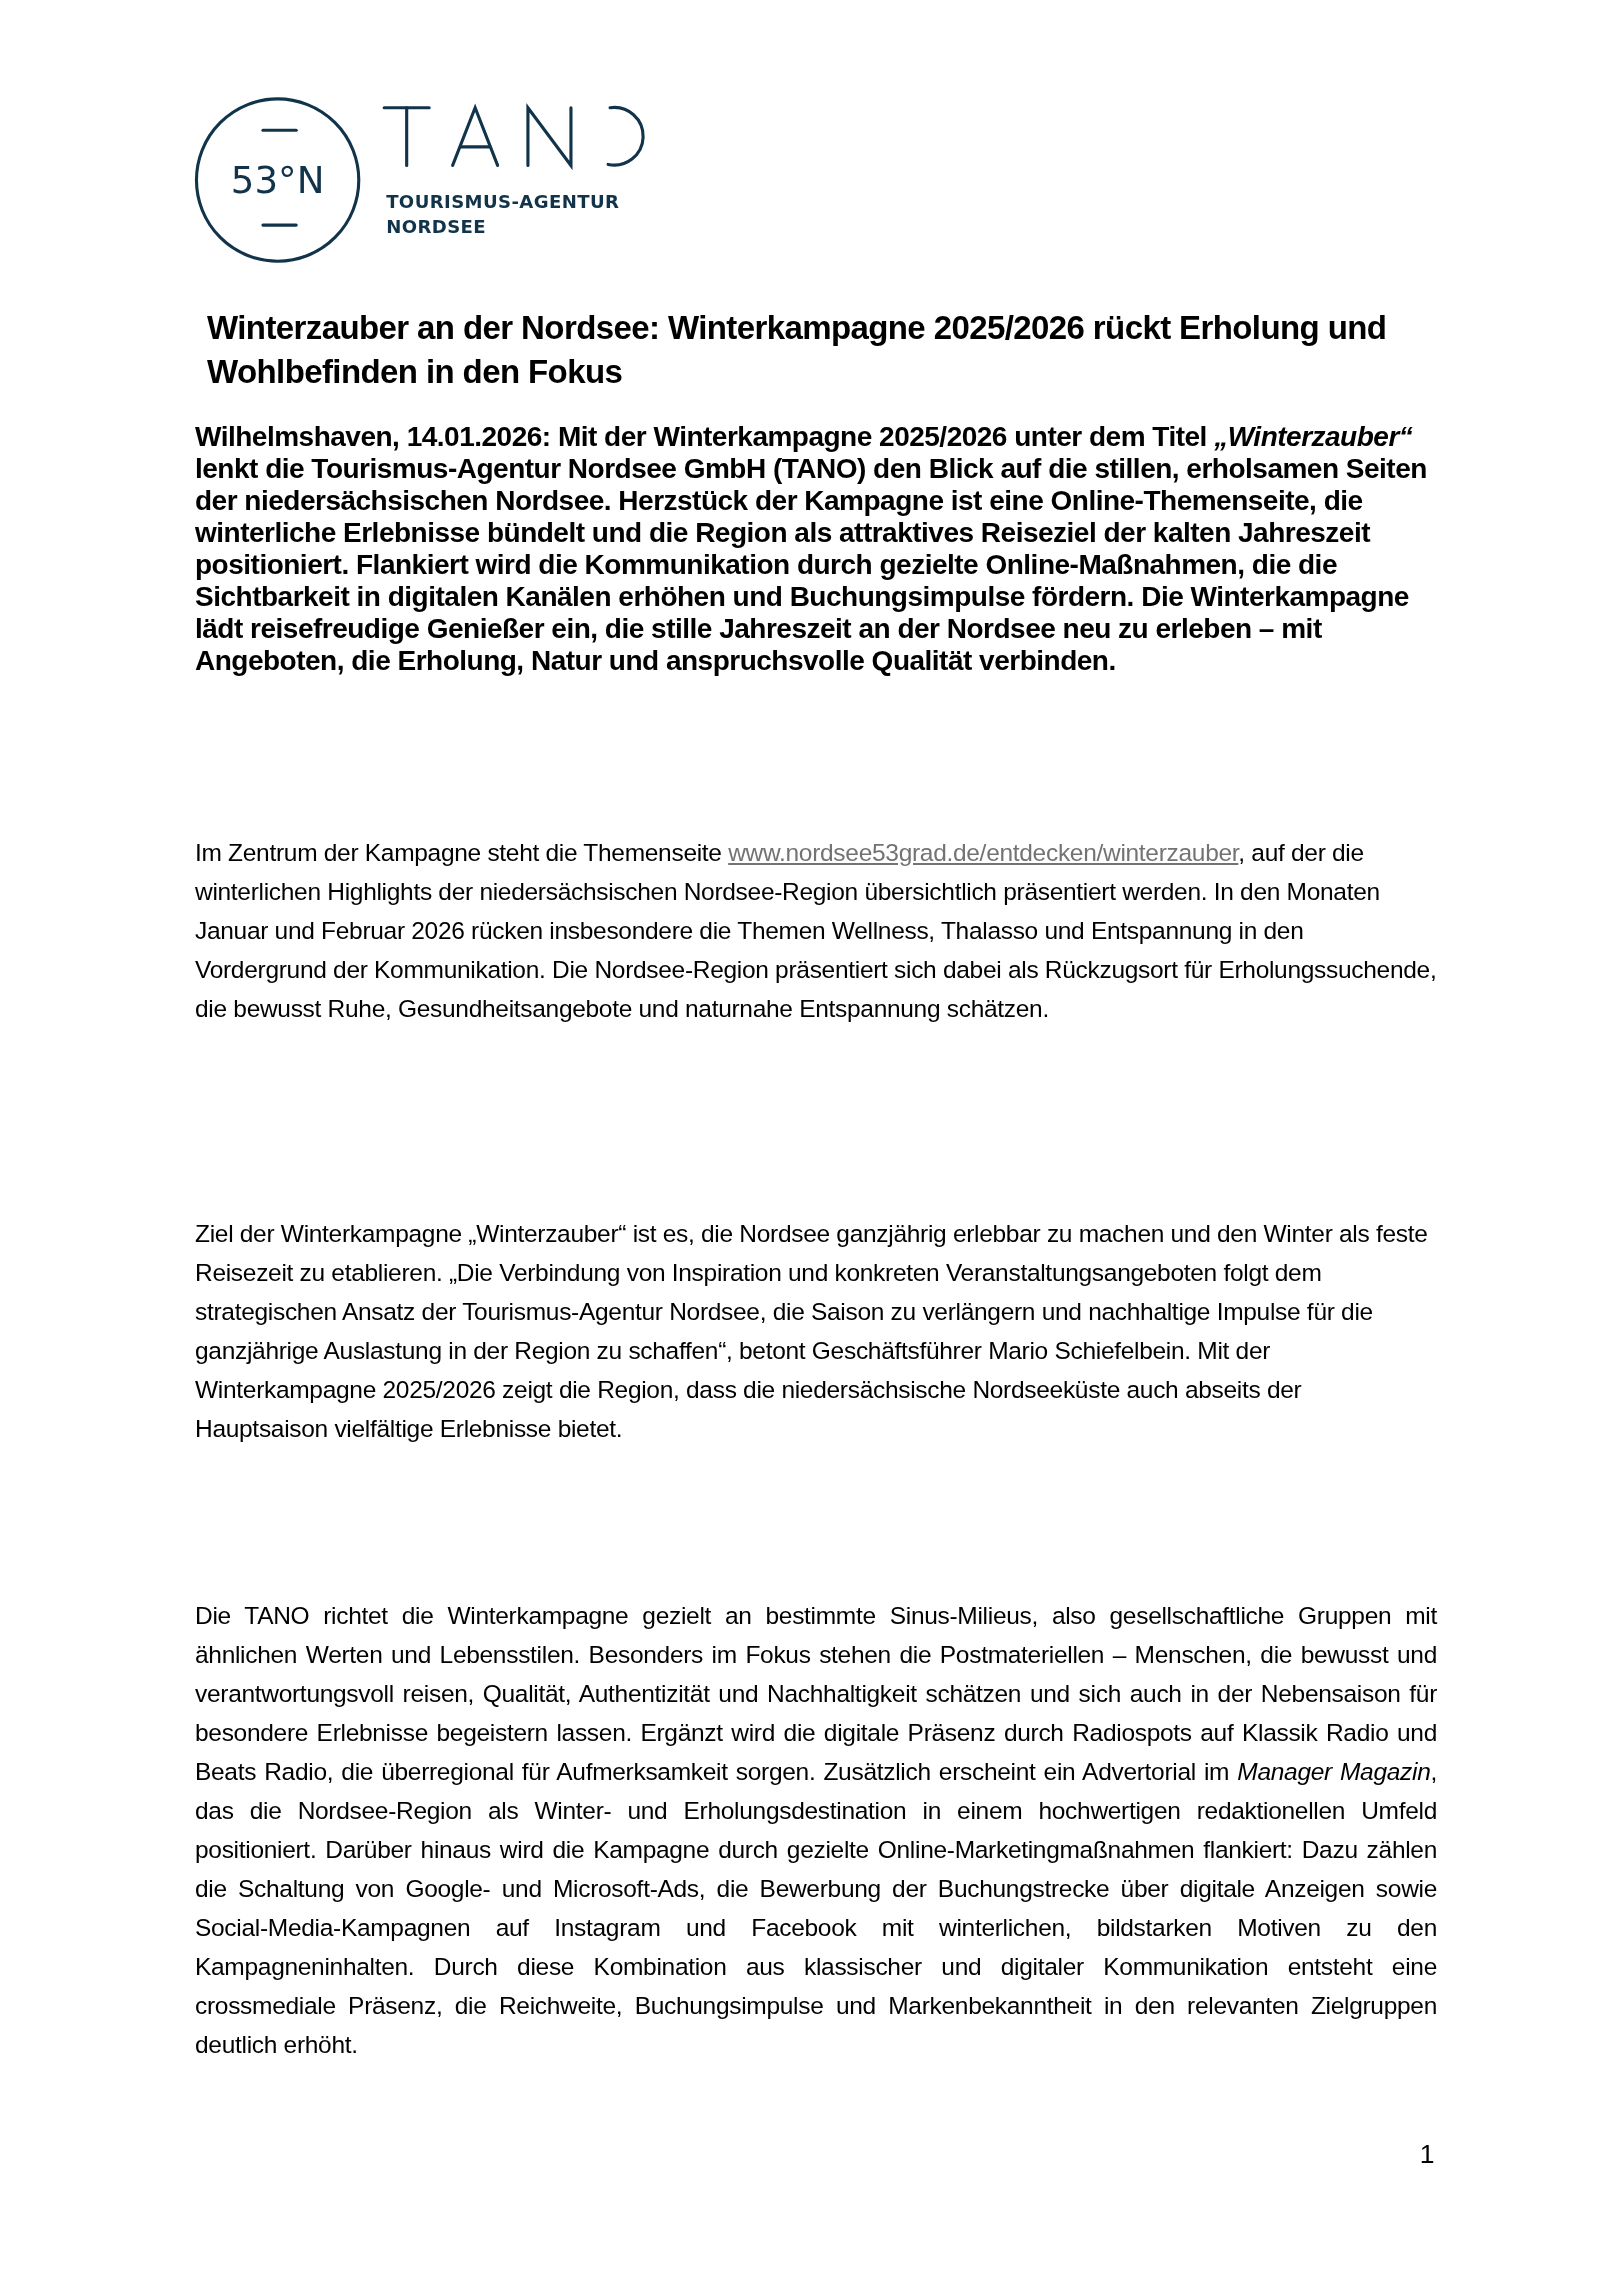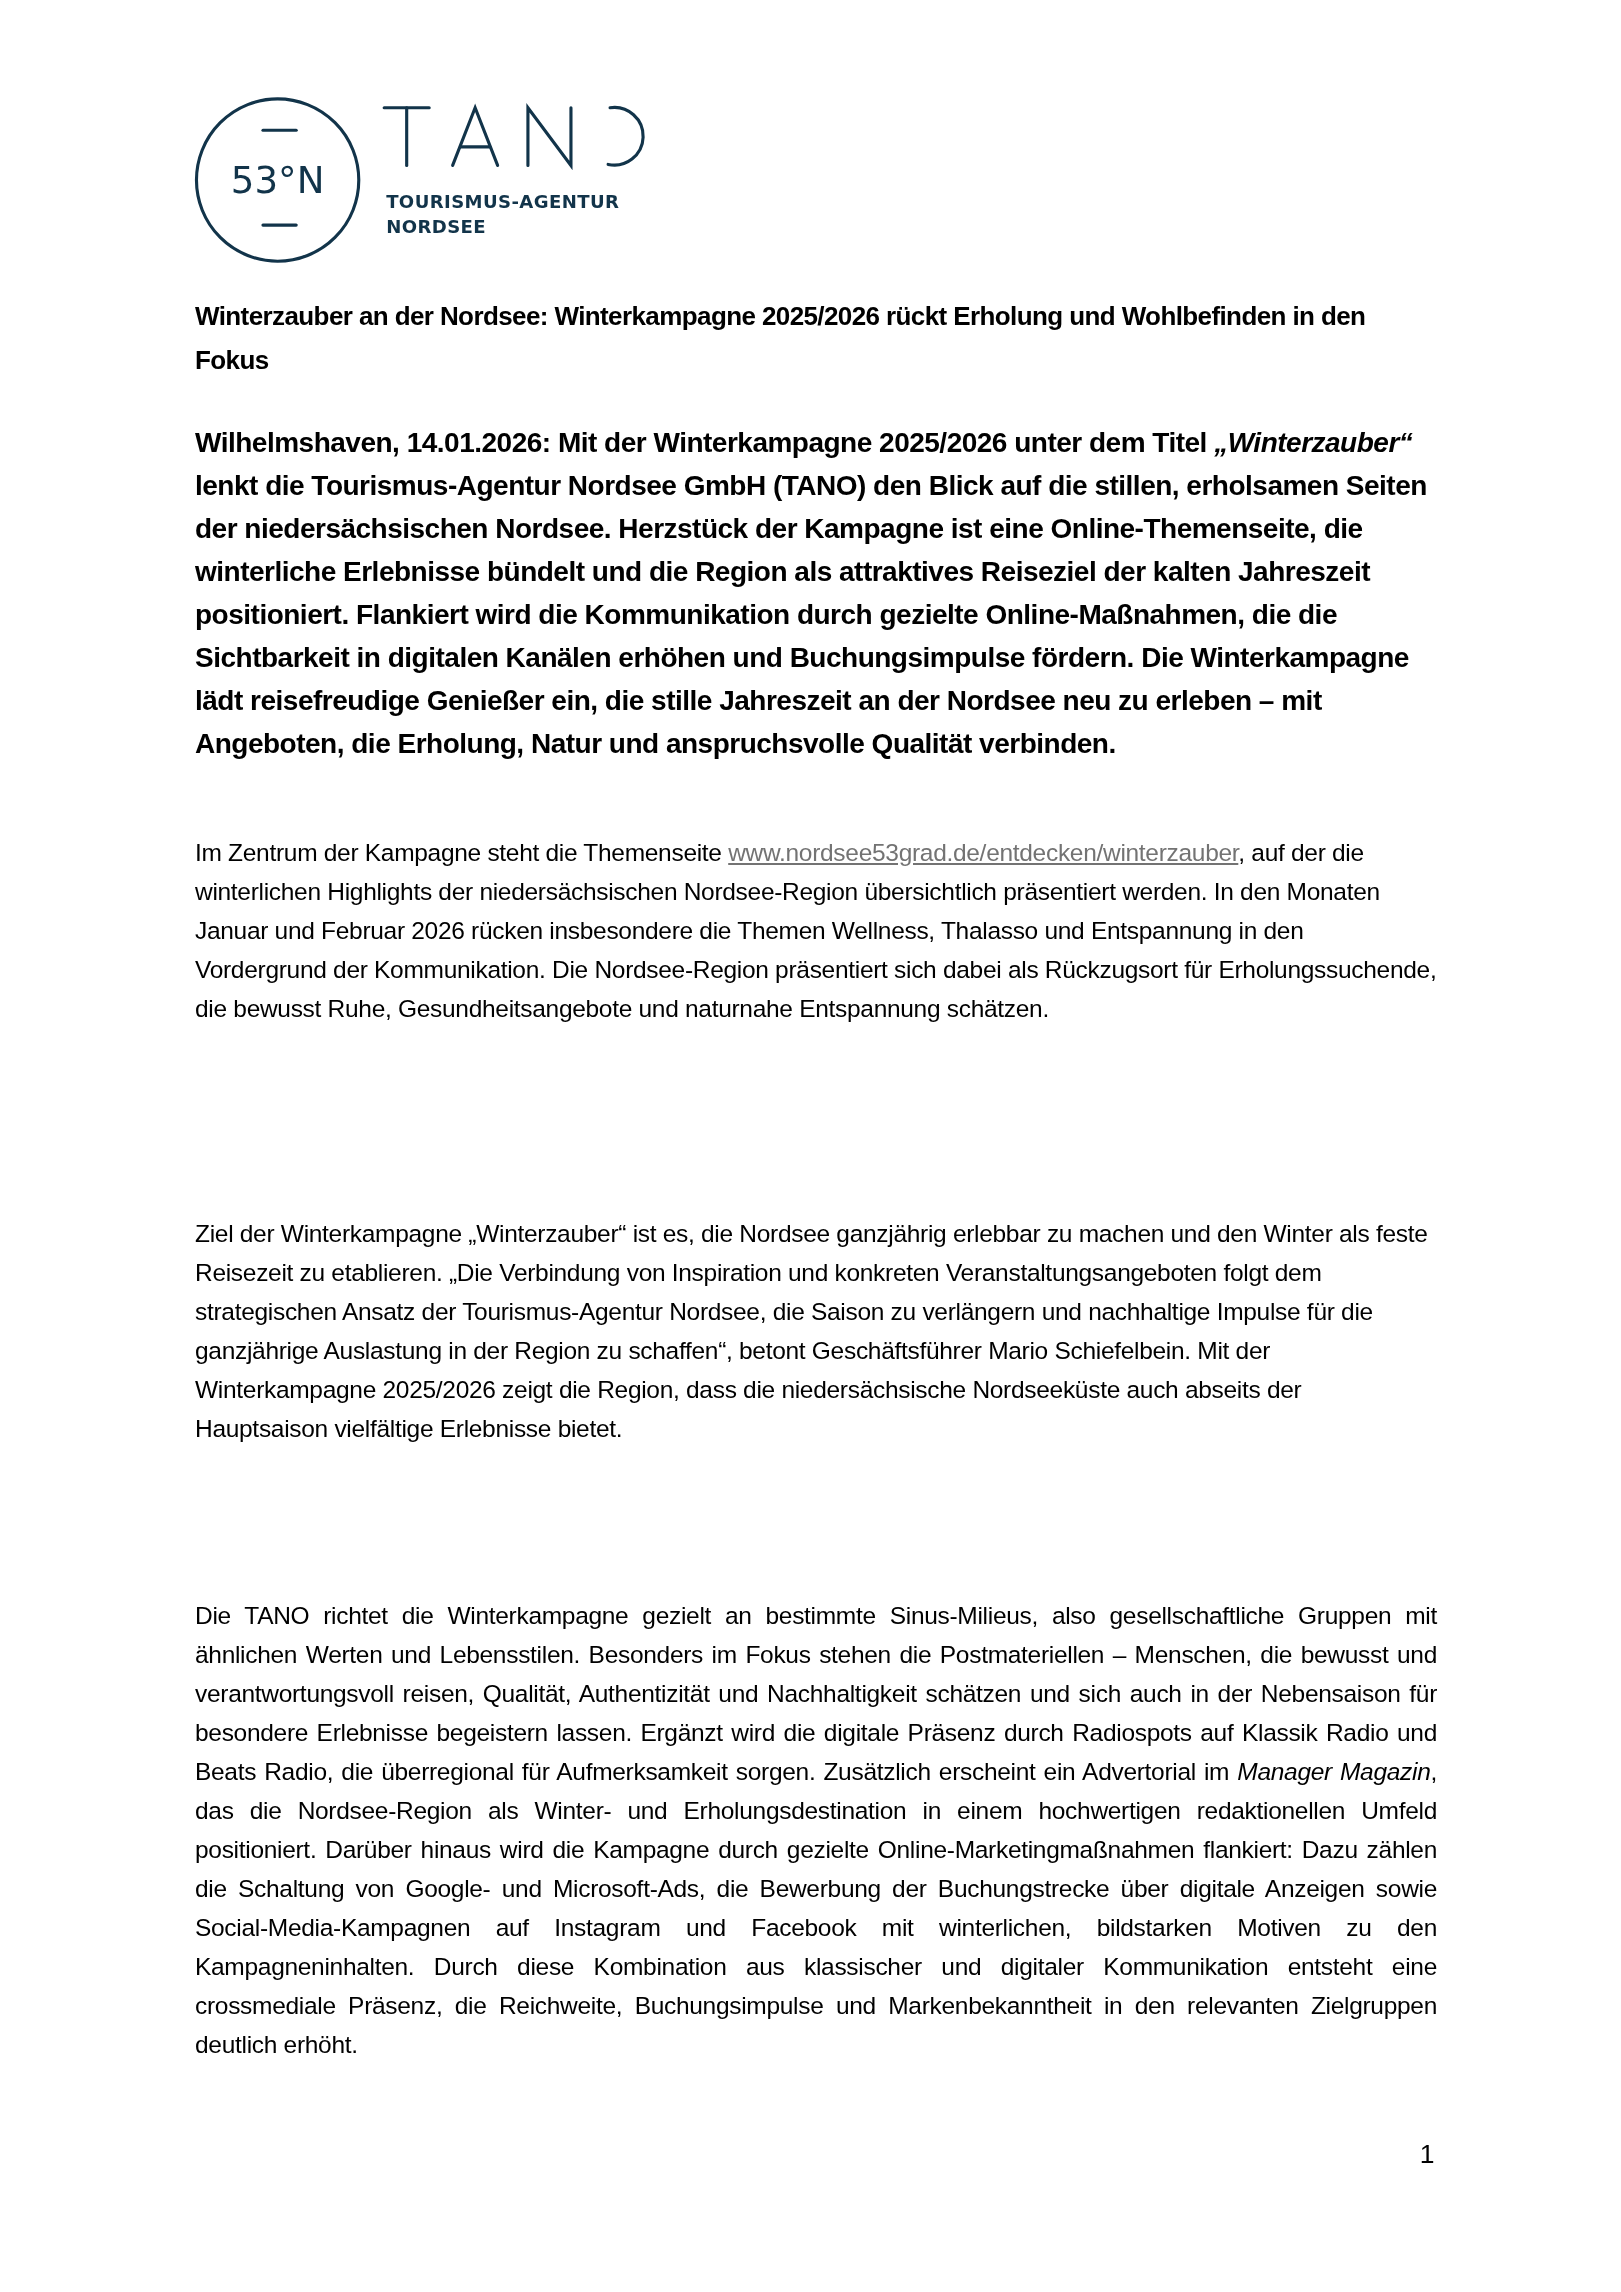--- a/index.html
+++ b/index.html
@@ -1,22 +1,22 @@
 <!DOCTYPE html>
 <html><head>
 <meta charset="utf-8">
 <style>
   html, body { margin: 0; padding: 0; background: #ffffff; }
   body { width: 1621px; height: 2293px; position: relative; overflow: hidden; font-family: "Liberation Sans", sans-serif; color: #000; }
   .page { position: absolute; left: 0; top: 0; width: 1427px; height: 2293px; }
   .logo { position: absolute; left: 192px; top: 96px; width: 490px; height: 176px; }
   .logo svg { display: block; }
   .content { position: absolute; left: 195px; width: 1242px; }
-  .title { top: 294px; font-size: 26px; font-weight: bold; line-height: 44px; letter-spacing: -0.6px; margin: 0; }
-  .lead { top: 421px; font-size: 28px; font-weight: bold; line-height: 43px; letter-spacing: -0.5px; margin: 0; }
+  .title { top: 294px; font-size: 33px; font-weight: bold; line-height: 44px; letter-spacing: -0.6px; margin: 12px; }
+  .lead { top: 421px; font-size: 28px; font-weight: bold; line-height: 32px; letter-spacing: -0.5px; margin: 0; }
   .lead .em { font-style: italic; }
   .body-p { font-size: 24.5px; line-height: 39px; letter-spacing: -0.3px; margin: 0; }
   .p1 { top: 833px; }
   .h2 { font-size: 24.5px; font-weight: bold; line-height: 39px; letter-spacing: -0.5px; margin: 0; }
   .h2a { top: 1159px; }
   .p2 { top: 1214px; }
   .h2b { top: 1537px; }
   .p3 { top: 1596px; text-align: justify; }
   .p3 .em { font-style: italic; }
   a.link { color: #737373; text-decoration: underline; }

